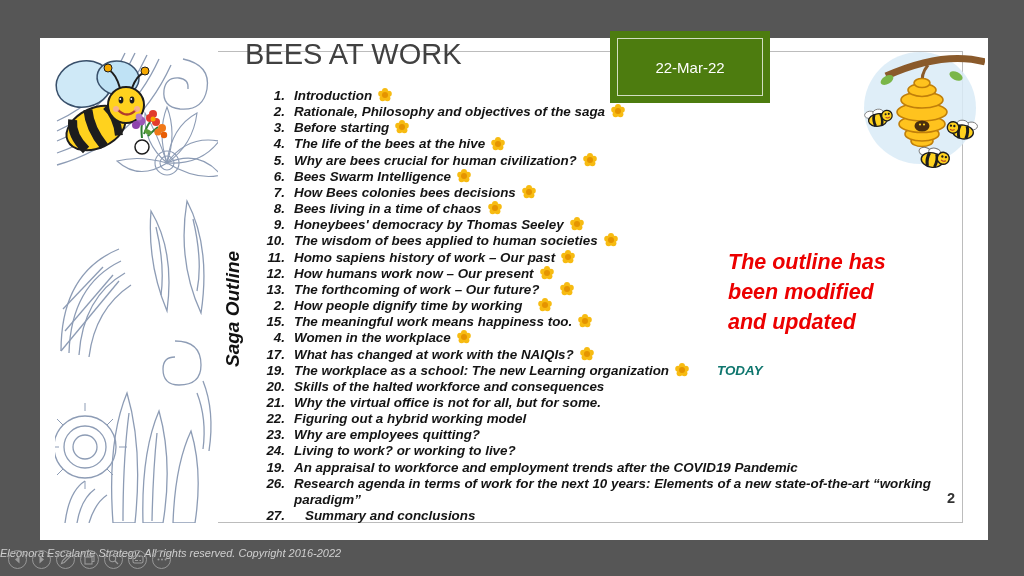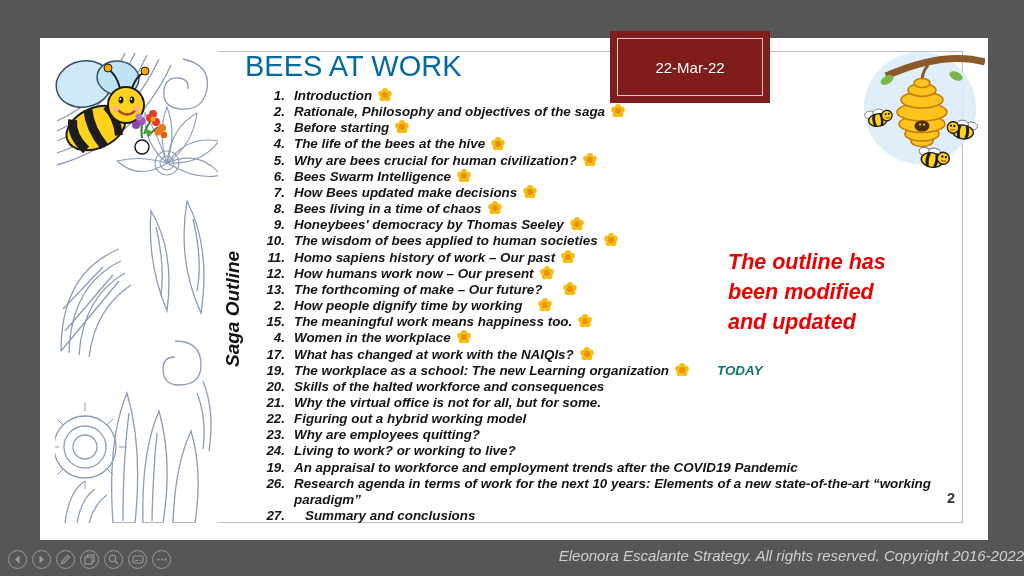--- a/index.html
+++ b/index.html
@@ -8,24 +8,24 @@
 
   
   .slide { position:absolute; left:40px; top:38px; width:948px; height:502px; background:#ffffff; }
   .frame { position:absolute; left:15px; top:13px; width:908px; height:472px; border:1px solid #bcbcbc; }
 
   
   .floral { position:absolute; left:15px; top:13px; width:163px; height:472px; overflow:hidden; background:#fff; }
   .bee-art { position:absolute; left:4px; top:10px; width:128px; height:118px; }
 
   
-  .title { position:absolute; left:205px; top:12px; font-size:29px; font-weight:400; color:#0369a1; letter-spacing:0px; }
-
-  
-  .date-badge { position:absolute; left:570px; top:-7px; width:160px; height:72px; background:#7f1d1d; }
+  .title { position:absolute; left:205px; top:0; font-size:29px; font-weight:400; color:#404040; letter-spacing:0px; }
+
+  
+  .date-badge { position:absolute; left:570px; top:-7px; width:160px; height:72px; background:#4d7c0f; }
   .date-badge .inner { position:absolute; left:7px; top:7px; right:7px; bottom:7px; border:1px solid rgba(255,255,255,.75);
     display:flex; align-items:center; justify-content:center; color:#ffffff; font-size:15px; }
 
   
   .hive-art { position:absolute; left:820px; top:8px; width:125px; height:130px; }
 
   
   .saga { position:absolute; left:182px; top:196px; height:150px; width:34px;
     writing-mode:vertical-rl; transform:rotate(180deg); text-align:center;
     font-size:19px; font-weight:700; font-style:italic; color:#111; }
@@ -43,22 +43,22 @@
 
   
   .annotation { position:absolute; left:688px; top:209px; width:215px; font-size:21.5px; line-height:30px;
     font-weight:700; font-style:italic; color:#ec0000; white-space:pre-line; }
 
   
   .page-num { position:absolute; left:893px; top:452px; width:22px; text-align:right;
     font-size:14.5px; font-weight:700; color:#333; }
 
   
-  .footer-text { position:absolute; left:0; top:547px; width:1024px; text-align:right;
-    font-size:15px; font-style:italic; color:#cfcfcf; }
+  .footer-text { position:absolute; left:0; top:547px; width:1024px; text-align:left;
+    font-size:11px; font-style:italic; color:#cfcfcf; }
   .toolbar { position:absolute; left:8px; top:550px; display:flex; gap:5px; }
   .tb-btn { width:19px; height:19px; border:1px solid #979797; border-radius:50%;
     display:flex; align-items:center; justify-content:center; background:transparent; cursor:pointer; padding:0; }
   .tb-btn svg { display:block; }
 </style>
 </head>
 <body>
 
 <div class="slide">
   <div class="frame"></div>
@@ -241,21 +241,21 @@
         <span class="txt">Why are bees crucial for human civilization?</span>
         <span class="fl"></span>
       </li>
     <li>
         <span class="num">6.</span>
         <span class="txt">Bees Swarm Intelligence</span>
         <span class="fl"></span>
       </li>
     <li>
         <span class="num">7.</span>
-        <span class="txt">How Bees updated make decisions</span>
+        <span class="txt">How Bees colonies bees decisions</span>
         <span class="fl"></span>
       </li>
     <li>
         <span class="num">8.</span>
         <span class="txt">Bees living in a time of chaos</span>
         <span class="fl"></span>
       </li>
     <li>
         <span class="num">9.</span>
         <span class="txt">Honeybees' democracy by Thomas Seeley</span>
@@ -271,21 +271,21 @@
         <span class="txt">Homo sapiens history of work – Our past</span>
         <span class="fl"></span>
       </li>
     <li>
         <span class="num">12.</span>
         <span class="txt">How humans work now – Our present</span>
         <span class="fl"></span>
       </li>
     <li>
         <span class="num">13.</span>
-        <span class="txt">The forthcoming of make – Our future?</span>
+        <span class="txt">The forthcoming of work – Our future?</span>
         <span class="fl" style="margin-left:24px"></span>
       </li>
     <li>
         <span class="num">2.</span>
         <span class="txt">How people dignify time by working</span>
         <span class="fl" style="margin-left:20px"></span>
       </li>
     <li>
         <span class="num">15.</span>
         <span class="txt">The meaningful work means happiness too.</span>

